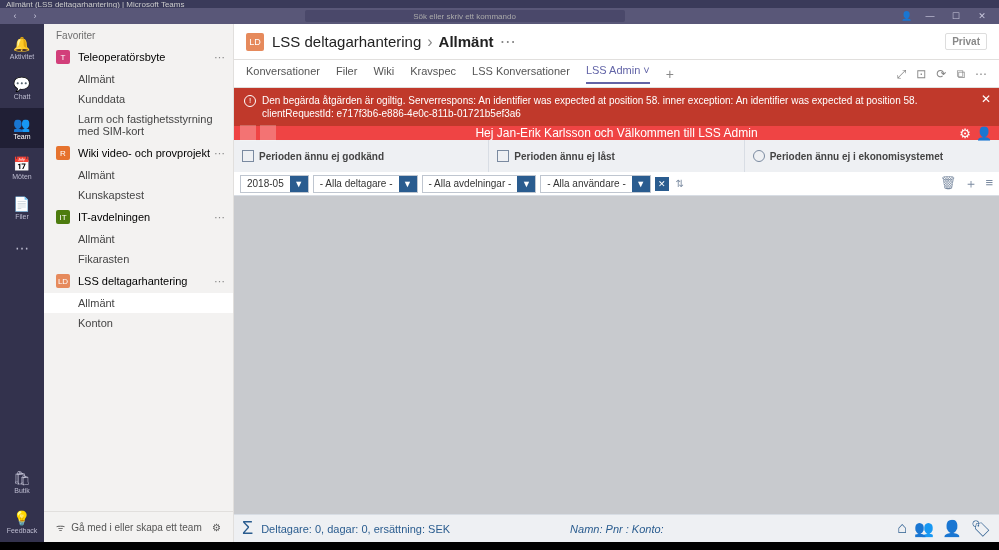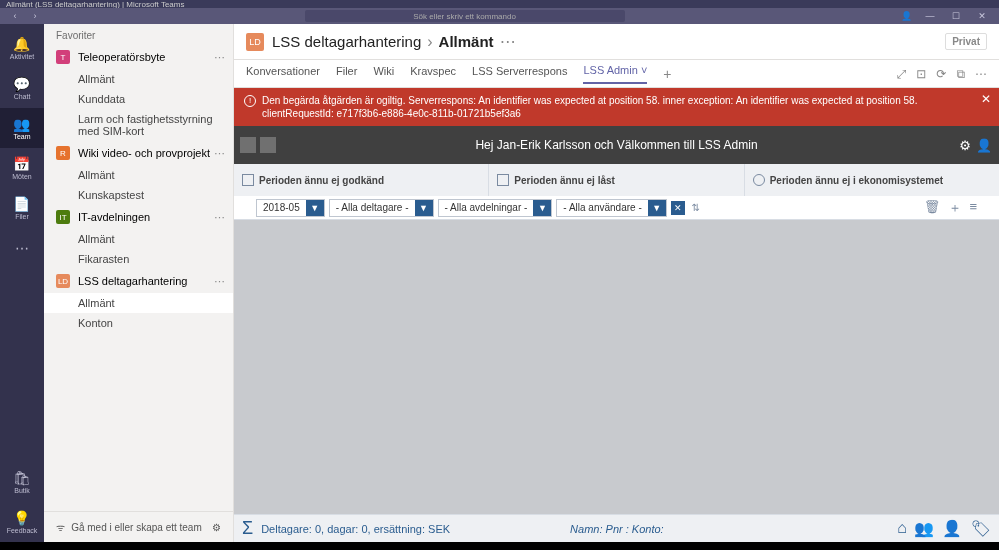--- a/index.html
+++ b/index.html
@@ -52,33 +52,33 @@
 .tabs-right { margin-left: auto; display: flex; gap: 10px; color: #888; font-size: 12px; }
 .tabs-right span { cursor: pointer; }
 
 
 .app-frame { flex: 1; display: flex; flex-direction: column; min-height: 0; }
 
 .error-bar { background: #c0392b; color: #fff; font-size: 10px; padding: 6px 28px 6px 10px; position: relative; display: flex; align-items: flex-start; gap: 6px; line-height: 1.3; }
 .error-close { position: absolute; right: 8px; top: 4px; cursor: pointer; font-size: 12px; }
 .info-icon { width: 12px; height: 12px; border: 1px solid #fff; border-radius: 50%; display: inline-flex; align-items: center; justify-content: center; font-size: 8px; flex-shrink: 0; margin-top: 1px; }
 
-.app-header { background: #404040; color: #fff; height: 38px; display: flex; align-items: center; justify-content: center; font-size: 12px; position: relative; }
+.app-header { background: #ef4444; color: #fff; height: 14px; display: flex; align-items: center; justify-content: center; font-size: 12px; position: relative; }
 .app-header-left { position: absolute; left: 6px; display: flex; gap: 4px; }
 .app-header-right { position: absolute; right: 6px; display: flex; gap: 6px; font-size: 13px; }
 .app-header-right span, .app-header-left span { cursor: pointer; }
 .left-tab-icn { width: 16px; height: 16px; background: rgba(255,255,255,.25); }
 
 .status-row { height: 32px; background: #eef0f3; display: flex; font-size: 10px; color: #444; }
 .status-seg { flex: 1; display: flex; align-items: center; gap: 5px; padding: 0 8px; border-right: 1px solid #d8dde4; }
 .status-seg:last-child { border-right: none; }
 .st-icn { width: 12px; height: 12px; border: 1px solid #7a8aa0; display: inline-block; }
 .st-icn.round { border-radius: 50%; }
 
-.filter-row { height: 24px; background: #fff; border-bottom: 1px solid #d8dde4; display: flex; align-items: center; gap: 4px; padding: 0 22px; font-size: 10px; }
+.filter-row { height: 24px; background: #fff; border-bottom: 1px solid #d8dde4; display: flex; align-items: center; gap: 4px; padding: 0 6px; font-size: 10px; }
 .fsel { height: 18px; border: 1px solid #bfc6d0; background: #fff; display: flex; align-items: center; }
 .fsel .fval { padding: 0 6px; color: #333; white-space: nowrap; }
 .fsel .fbtn { width: 18px; height: 100%; background: #2a5c8f; color: #fff; display: flex; align-items: center; justify-content: center; font-size: 9px; cursor: pointer; }
 .fclear { width: 14px; height: 14px; background: #2a5c8f; color: #fff; display: flex; align-items: center; justify-content: center; font-size: 9px; cursor: pointer; }
 .fghost { width: 14px; height: 14px; color: #7a8aa0; display: flex; align-items: center; justify-content: center; cursor: pointer; }
 .filter-right { margin-left: auto; display: flex; gap: 8px; color: #7a8aa0; font-size: 13px; }
 .filter-right span { cursor: pointer; }
 
 .work-area { flex: 1; background: #c8cace; }
 
@@ -204,21 +204,21 @@
       <span class="crumb-text crumb-strong">Allmänt</span>
       <span class="crumb-sep">⋯</span>
       <span class="crumb-actions">Privat</span>
     </div>
 
     <div class="tabs-row">
       <span class="tab">Konversationer</span>
       <span class="tab">Filer</span>
       <span class="tab">Wiki</span>
       <span class="tab">Kravspec</span>
-      <span class="tab">LSS Serverrespons</span>
+      <span class="tab">LSS Konversationer</span>
       <span class="tab active"><span>LSS Admin</span> <span>˅</span></span>
       <span class="tab-add">+</span>
       <div class="tabs-right">
         <span>⤢</span>
         <span>⊡</span>
         <span>⟳</span>
         <span>⧉</span>
         <span>⋯</span>
       </div>
     </div>

